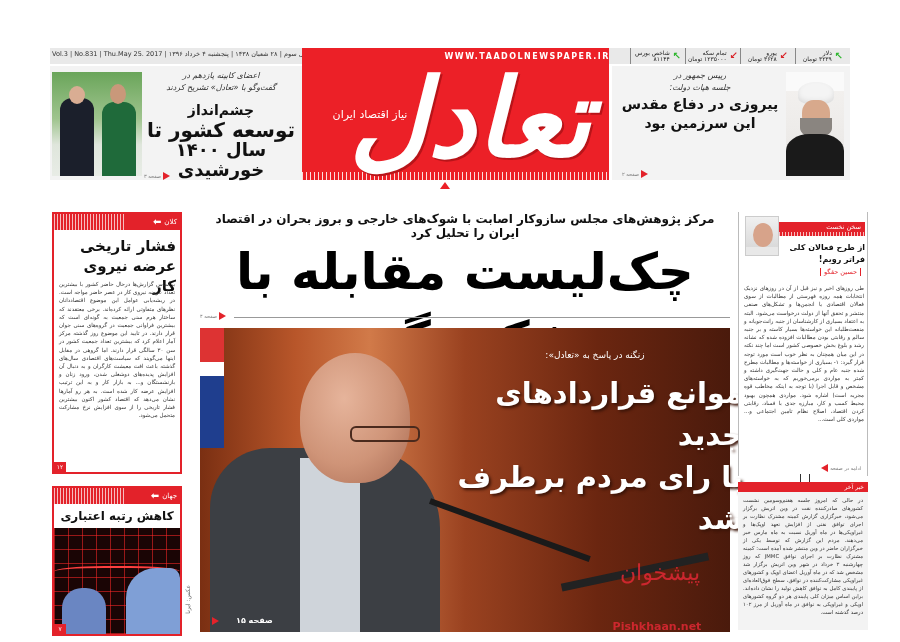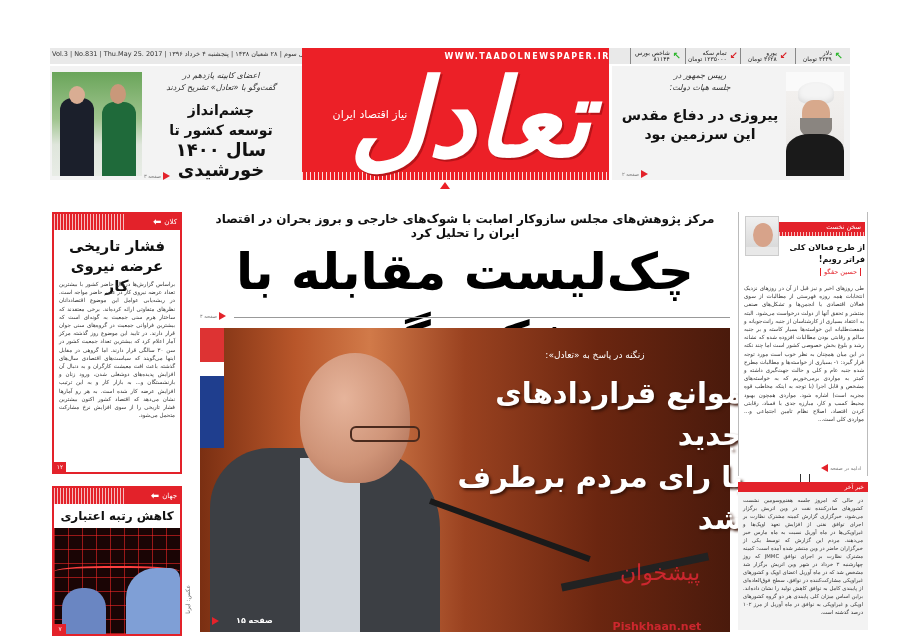--- a/index.html
+++ b/index.html
@@ -67,21 +67,21 @@
   .photo-pageref { left: 212px; top: 616px; display: flex; align-items: center; gap: 17px; font-size: 8px; color: #fff; font-weight: bold; direction: rtl; }
   .photo-credit { left: 184px; top: 585px; font-size: 6px; color: #666; writing-mode: vertical-rl; transform: rotate(180deg); }
   .watermark { left: 590px; top: 560px; width: 140px; font-size: 22px; color: #e02834; font-family: "DejaVu Serif", serif; direction: rtl; text-align: center; opacity: .85; }
   .watermark-url { left: 582px; top: 620px; width: 150px; font-size: 11px; font-weight: bold; color: #e02834; text-align: center; opacity: .85; }
 
   
   .lbox { left: 52px; top: 212px; width: 130px; height: 262px; border: 2px solid #e3222a; background: #fff; }
   .lbox-bar { position: absolute; left: 0; top: 0; width: 126px; height: 16px; background: #e3222a; background-image: repeating-linear-gradient(90deg, rgba(255,255,255,.7) 0 1px, transparent 1px 3px); background-size: 70px 16px; background-repeat: no-repeat; }
   .section-tag { position: absolute; right: 3px; top: 2px; display: flex; align-items: center; gap: 3px; direction: rtl; color: #fff; font-size: 7px; }
   .back-arrow { font-size: 10px; font-weight: bold; color: #fff; }
-  .lbox-title { position: absolute; left: 4px; top: 22px; width: 118px; font-size: 15px; font-weight: bold; line-height: 20px; direction: rtl; text-align: center; }
+  .lbox-title { position: absolute; left: 4px; top: 22px; width: 118px; font-size: 15px; font-weight: bold; line-height: 20px; direction: rtl; }
   .lbox-body { position: absolute; left: 5px; top: 66px; width: 116px; font-size: 5.5px; line-height: 8.2px; color: #333; direction: rtl; text-align: justify; }
   .pagebadge { position: absolute; left: 0; bottom: 0; width: 12px; height: 10px; background: #e3222a; color: #fff; font-size: 6px; text-align: center; line-height: 10px; }
 
   .lbox2 { left: 52px; top: 486px; width: 130px; height: 150px; border: 2px solid #e3222a; background: #fff; overflow: hidden; }
   .lbox2-title { position: absolute; left: 2px; top: 18px; width: 122px; font-size: 12px; font-weight: bold; direction: rtl; text-align: center; line-height: 20px; }
   .china-photo { position: absolute; left: 0; top: 40px; width: 126px; height: 106px; background: #1a0505; background-image: repeating-linear-gradient(90deg, rgba(255,40,40,.55) 0 1px, transparent 1px 14px), repeating-linear-gradient(0deg, rgba(255,40,40,.55) 0 1px, transparent 1px 14px); }
   .china-photo .line { position: absolute; left: 0; top: 38px; width: 126px; height: 14px; border-top: 2px solid #ff4040; border-radius: 40%; }
   .china-photo .person1 { position: absolute; left: 8px; top: 60px; width: 44px; height: 46px; background: #6a86c2; border-radius: 20px 20px 0 0; }
   .china-photo .person2 { position: absolute; left: 72px; top: 40px; width: 54px; height: 66px; background: #7f9fd6; border-radius: 30px 10px 0 0; }
 
@@ -152,39 +152,39 @@
 
 <div class="abs photo rouhani">
   <div class="turban"></div>
     <div class="face"></div>
     <div class="beard"></div>
     <div class="robe"></div>
 </div>
 <div class="abs" style="left:620px; top:70px; width:160px;">
   <div class="kicker">رییس جمهور در</div>
   <div class="kicker">جلسه هیات دولت:</div>
-  <div class="head-black" style="font-size:14px; line-height:19px; margin-top:12px;">پیروزی در دفاع مقدس</div>
+  <div class="head-black" style="font-size:14px; line-height:19px; margin-top:1px;">پیروزی در دفاع مقدس</div>
   <div class="head-black" style="font-size:14px; line-height:19px;">این سرزمین بود</div>
 </div>
 <div class="abs red-ref" style="left:622px; top:170px;">
   <span class="red-tri"></span>
   <span>صفحه ۲</span>
 </div>
 
 <div class="abs photo zanganeh-top">
   <div class="p1"></div>
     <div class="h1"></div>
     <div class="p2"></div>
     <div class="h2"></div>
 </div>
 <div class="abs" style="left:146px; top:70px; width:150px;">
   <div class="kicker">اعضای کابینه یازدهم در</div>
   <div class="kicker">گفت‌وگو با «تعادل» تشریح کردند</div>
   <div class="head-black" style="font-size:14px; line-height:20px; margin-top:6px;">چشم‌انداز</div>
-  <div class="head-black" style="font-size:14px; line-height:20px;">توسعه کشور تا</div>
+  <div class="head-black" style="font-size:20px; line-height:20px;">توسعه کشور تا</div>
   <div class="head-black" style="font-size:18px; line-height:20px;">سال ۱۴۰۰ خورشیدی</div>
 </div>
 <div class="abs red-ref" style="left:144px; top:172px;">
   <span class="red-tri"></span>
   <span>صفحه ۳</span>
 </div>
 
 <div class="abs subhead">مرکز پژوهش‌های مجلس سازوکار اصابت با شوک‌های خارجی و بروز بحران در اقتصاد ایران را تحلیل کرد</div>
 <div class="abs bighead">چک‌لیست مقابله با شکنندگی</div>
 <div class="abs page-ref-main">

